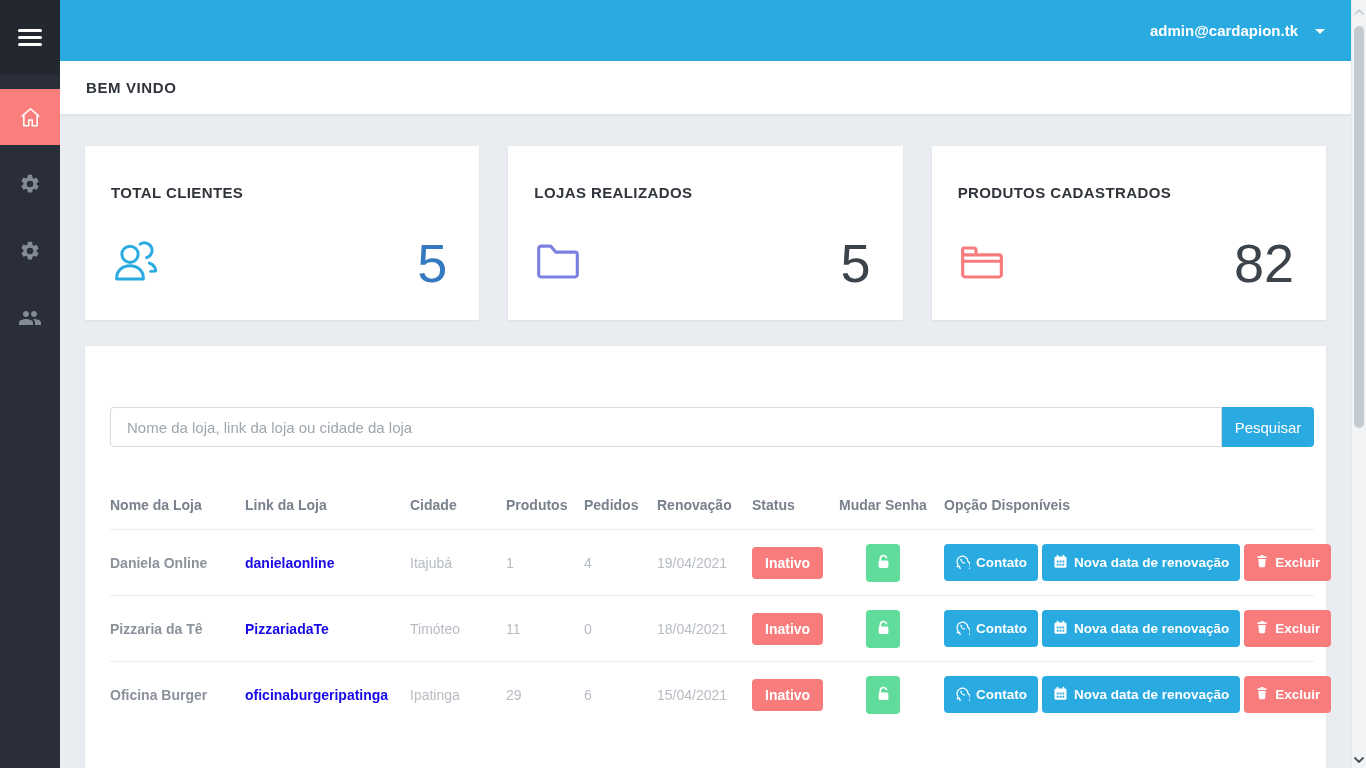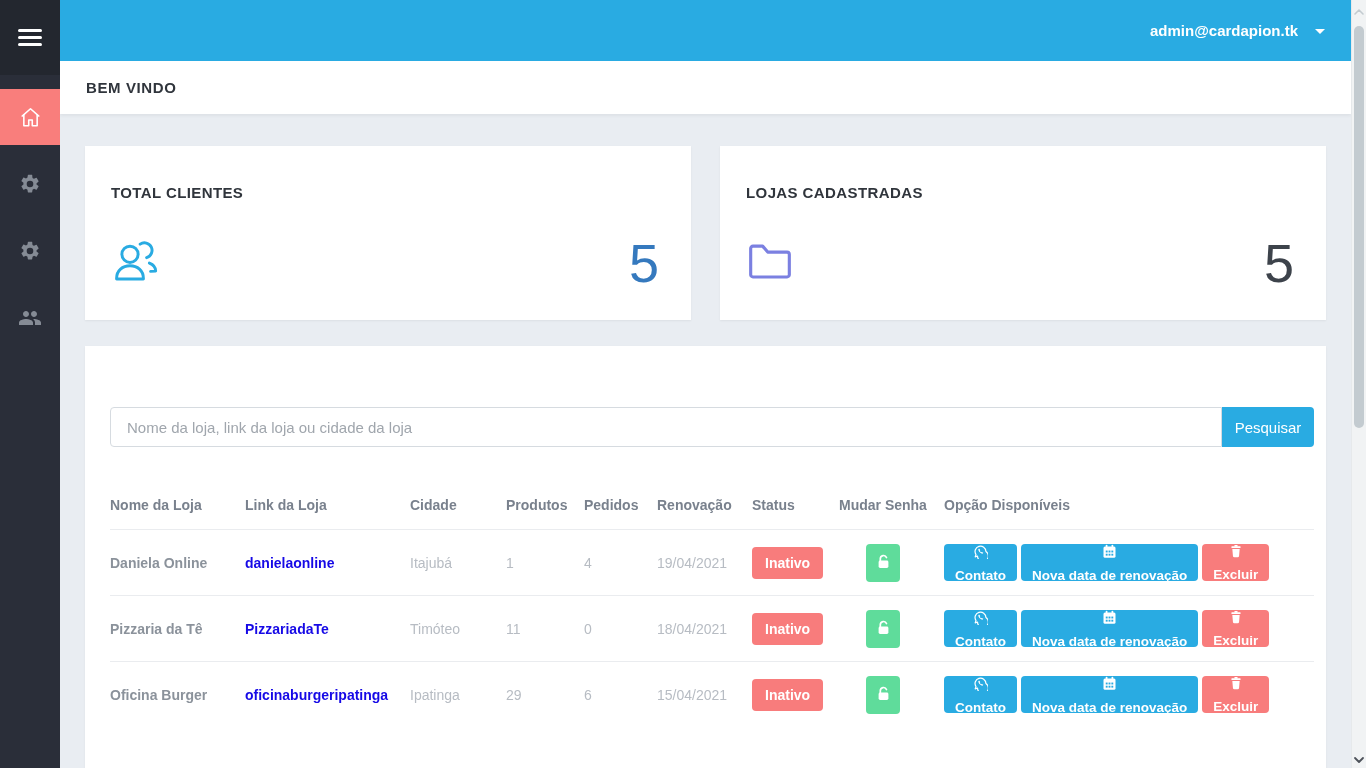--- a/index.html
+++ b/index.html
@@ -54,21 +54,21 @@
   tr:last-child td { border-bottom:none; }
   .cell-name { color:#8B929B; font-weight:bold; }
   .cell-link a { color:#1609E6; font-weight:bold; text-decoration:none; font-size:14px; }
 
   .badge { display:inline-block; background:#F87C7C; color:#fff; font-weight:bold; font-size:14px;
     padding:9px 13px; border-radius:4px; line-height:1; }
   .lock-btn { width:34px; height:38px; background:#5FDC9B; border:none; border-radius:4px; cursor:pointer;
     display:flex; align-items:center; justify-content:center; margin-left:27px; }
   .actions { display:flex; gap:4px; align-items:center; white-space:nowrap; }
   .act-btn { display:inline-flex; align-items:center; gap:6px; border:none; border-radius:4px; cursor:pointer;
-    color:#fff; font-weight:bold; font-size:13.5px; height:37px; padding:0 11px; font-family:inherit;flex-direction:column; }
+    color:#fff; font-weight:bold; font-size:13.5px; height:37px; padding:0 11px; font-family:inherit; }
   .act-blue { background:#29ABE2; }
   .act-red  { background:#F87C7C; }
 
   
   .scrollbar { position:absolute; right:0; top:0; width:15px; height:768px; background:#F1F3F4; border-left:1px solid #E6E9EB; z-index:10; }
   .sb-thumb { position:absolute; left:2px; top:26px; width:10px; height:402px; background:#C3CBD0; border-radius:6px; cursor:pointer; }
   .sb-arrow { position:absolute; left:1px; width:12px; height:12px; }
 </style>
 </head>
 <body>
@@ -134,29 +134,40 @@
           <path d="M32.5 11a8.2 8.2 0 1 1 7 14.6"></path>
           <path d="M42.5 31.5c4.6 1.7 6.8 4.7 6.8 8.7l-5.5.3"></path>
           <circle cx="21.5" cy="22" r="8.8"></circle>
           <path d="M7 48c0-8.6 6.4-13.6 14.5-13.6S36 39.4 36 48v.8H7z"></path>
         </svg>
       </span>
       <div class="card-value blue">5</div>
     </div>
 
     <div class="card">
-      <div class="card-label">LOJAS CADASTRADAS</div>
+      <div class="card-label">LOJAS REALIZADOS</div>
       <span class="card-icon">
         <svg width="52" height="46" viewBox="0 0 56 50" fill="none" stroke="#7B80E1" stroke-width="3.4" stroke-linecap="round" stroke-linejoin="round">
           <path d="M7 42V13.5A2.5 2.5 0 0 1 9.5 11H20l5.5 6.5H46.5A2.5 2.5 0 0 1 49 20v22a2.5 2.5 0 0 1-2.5 2.5h-37A2.5 2.5 0 0 1 7 42z"></path>
         </svg>
       </span>
       <div class="card-value">5</div>
     </div>
 
+    <div class="card">
+      <div class="card-label">PRODUTOS CADASTRADOS</div>
+      <span class="card-icon">
+        <svg width="52" height="46" viewBox="0 0 56 50" fill="none" stroke="#F87C7C" stroke-width="3.4" stroke-linecap="round" stroke-linejoin="round">
+          <path d="M7 20.5V42a2.5 2.5 0 0 0 2.5 2.5h37A2.5 2.5 0 0 0 49 42V23a2.5 2.5 0 0 0-2.5-2.5z"></path>
+          <path d="M7 20.5v-6A1.5 1.5 0 0 1 8.5 13H19a2.5 2.5 0 0 1 2.5 2.5v5"></path>
+          <path d="M7 27.5h42"></path>
+        </svg>
+      </span>
+      <div class="card-value">82</div>
+    </div>
 
   </div>
 
   <div class="panel">
 
     <div class="search-row">
       <input class="search-input" type="text" placeholder="Nome da loja, link da loja ou cidade da loja" style="">
       <button class="search-btn">Pesquisar</button>
     </div>
 

